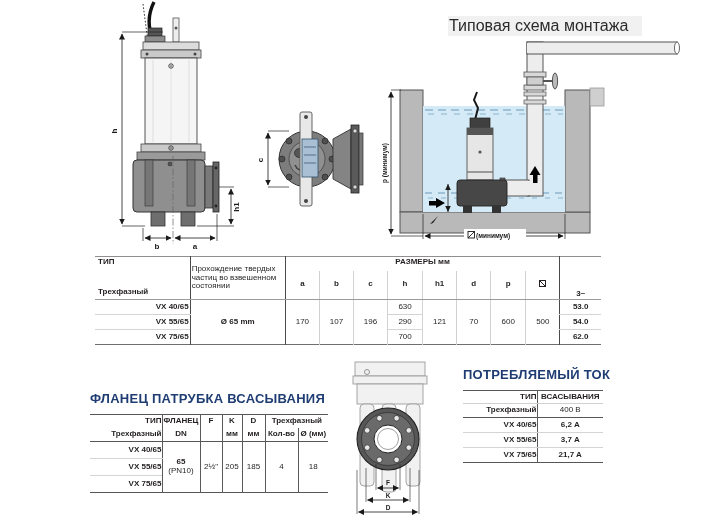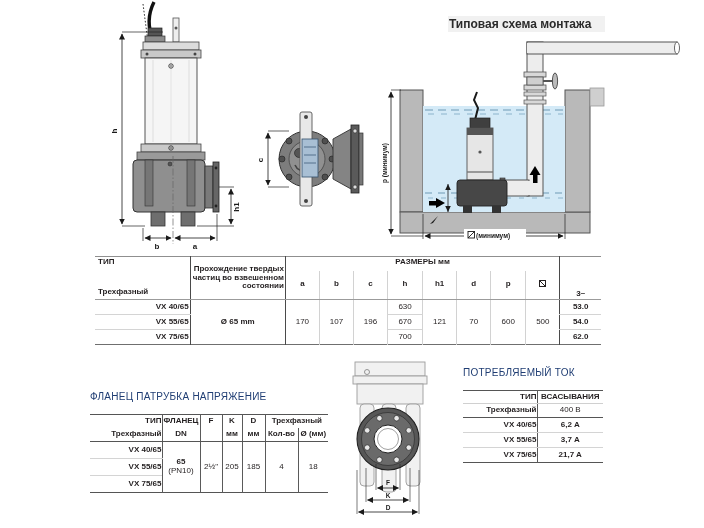--- a/index.html
+++ b/index.html
@@ -1,39 +1,39 @@
 <!DOCTYPE html>
 <html><head>
 <meta charset="utf-8">
 <style>
   * { margin:0; padding:0; box-sizing:border-box; }
   html,body { width:704px; height:528px; background:#ffffff; font-family:"Liberation Sans","DejaVu Sans",sans-serif; }
   body { position:relative; overflow:hidden; color:#231f20; }
 
   
-  .blue-title { position:absolute; font-size:10px; font-weight:normal; color:#1f3d73; letter-spacing:.25px; white-space:nowrap; }
-  #install-title { position:absolute; left:448px; top:16px; font-size:12px; font-weight:bold; color:#2b2b2b; background:#f1f1f1; padding:1px 14px 1px 1px; white-space:nowrap; }
+  .blue-title { position:absolute; font-size:13px; font-weight:bold; color:#1f3d73; letter-spacing:.25px; white-space:nowrap; }
+  #install-title { position:absolute; left:448px; top:16px; font-size:16px; font-weight:normal; color:#2b2b2b; background:#f1f1f1; padding:1px 14px 1px 1px; white-space:nowrap; }
 
   
   table { border-collapse:collapse; table-layout:fixed; }
   td { font-size:8px; line-height:1.12; vertical-align:middle; overflow:hidden; }
   .b { font-weight:bold; }
   .ctr { text-align:center; }
   .lft { text-align:right; padding-left:2px; }
 
   
   #dims-table { position:absolute; left:95px; top:256px; width:506px;
                 border-top:1px solid #8f8f8f; border-bottom:1px solid #6f6f6f; }
   #dims-table td { padding:0 1px; }
   .dark-l { border-left:1px solid #4a4a4a; }
   .light-l { border-left:1px solid #d2d2d2; }
   .hdr-bb { border-bottom:1px solid #9b9b9b; }
   .row-bb { border-bottom:1px solid #d4d4d4; }
   .type-head { height:42px; display:flex; flex-direction:column; justify-content:space-between; padding:1px 0 2px 2px; font-weight:bold; }
-  .solids-head { text-align:right; font-weight:bold;margin-left:32px; }
+  .solids-head { text-align:left; font-weight:normal;margin-left:32px; }
   .phase-cell { vertical-align:bottom; padding-bottom:3px; }
 
   
   .pit-sym { display:inline-block; width:7px; height:7px; border:1px solid #231f20; vertical-align:-1px;
              background:linear-gradient(to top right, transparent calc(50% - .6px), #231f20 calc(50% - .6px), #231f20 calc(50% + .6px), transparent calc(50% + .6px)); }
 
   
   #flange-table { position:absolute; left:90px; top:414px; width:238px;
                   border-top:1px solid #555; border-bottom:1px solid #555; }
   .fl-l { border-left:1px solid #5a5a5a; }
@@ -275,32 +275,32 @@
     <td rowspan="3" class="light-l ctr">196</td>
     <td class="light-l ctr row-bb">630</td>
     <td rowspan="3" class="light-l ctr">121</td>
     <td rowspan="3" class="light-l ctr">70</td>
     <td rowspan="3" class="light-l ctr">600</td>
     <td rowspan="3" class="light-l ctr">500</td>
     <td class="dark-l ctr b row-bb">53.0</td>
   </tr>
   <tr style="height:15px">
     <td class="lft b row-bb">VX 55/65</td>
-    <td class="light-l ctr row-bb">670</td>
+    <td class="light-l ctr row-bb">290</td>
     <td class="dark-l ctr b row-bb">54.0</td>
   </tr>
   <tr style="height:15px">
     <td class="lft b">VX 75/65</td>
     <td class="light-l ctr">700</td>
     <td class="dark-l ctr b">62.0</td>
   </tr>
 </tbody>
   </table>
 
-<div class="blue-title" style="left:90px;top:391px;">ФЛАНЕЦ ПАТРУБКА НАПРЯЖЕНИЕ</div>
+<div class="blue-title" style="left:90px;top:391px;">ФЛАНЕЦ ПАТРУБКА ВСАСЫВАНИЯ</div>
 
 <table id="flange-table">
   <colgroup>
     <col style="width:72px">
       <col style="width:38px">
       <col style="width:22px">
       <col style="width:20px">
       <col style="width:23px">
       <col style="width:33px">
       <col style="width:30px">

